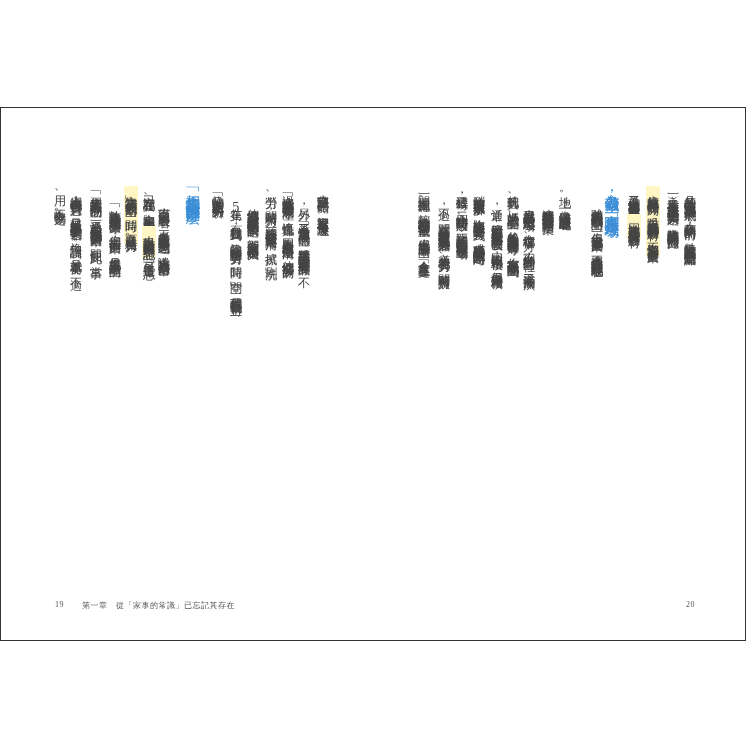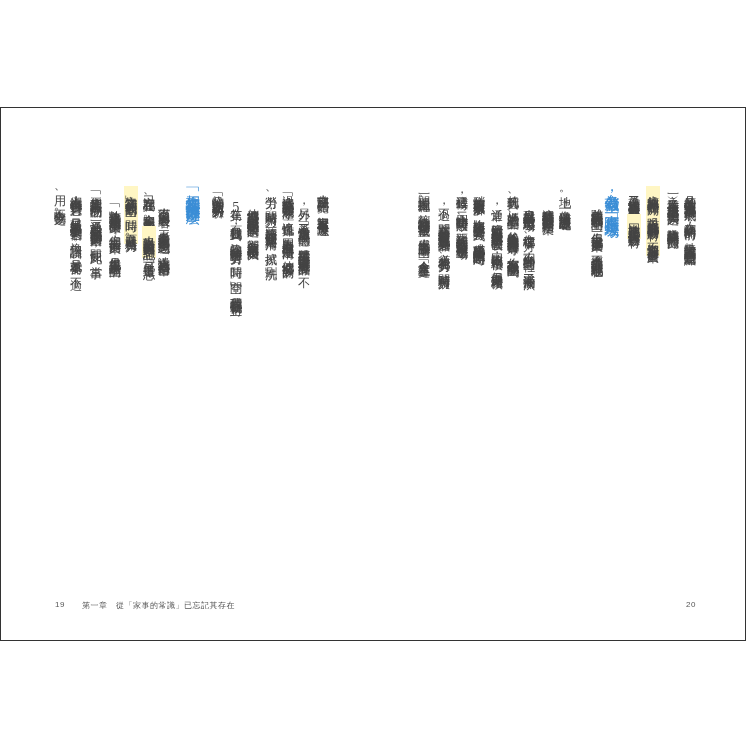--- a/index.html
+++ b/index.html
@@ -6,21 +6,21 @@
   body { width:750px; height:750px; position:relative; overflow:hidden;
          font-family:"DejaVu Serif","Liberation Serif",serif; color:#3a3a3a; }
   .frame { position:absolute; left:0; top:107px; width:746px; height:534px;
            border:1.5px solid #333333; box-sizing:border-box; background:#fff; }
   .col { position:absolute; top:186px; writing-mode:vertical-rl; text-orientation:upright;
          font-size:12.2px; line-height:14px; letter-spacing:0.9px; white-space:nowrap; color:#444; }
   .col.hl span.mark { background:#fff6c4; }
   .col.heading { font-family:"DejaVu Sans","Liberation Sans",sans-serif; font-size:15px;
                  color:#3b8ed6; letter-spacing:1px; line-height:16px; top:182px; }
   .folio { position:absolute; top:600px; font-size:8px; color:#555;
-           font-family:Liberation Sans, sans-serif; letter-spacing:0.5px; }
+           font-family:Liberation Serif, serif; letter-spacing:0.5px; }
 </style>
 </head>
 <body>
 
 <div class="frame"></div>
 
 <div>
   <div class="col" style="left:683px">具的櫃子中側落地拿出鍋具跟平底鍋，在收納櫃的門前，特大容量的調味料（這是問題點</div>
   <div class="col" style="left:666px">之一）直接放在廚房地板上（這也是一個大問題），導致收納櫃的門無法打開。</div>
   <div class="col hl" style="left:646px"><span class="mark">就算把冰箱門整個打開，眼前也只能看到最外圍的食材，不知道深處放著什麼東西。</span></div>

